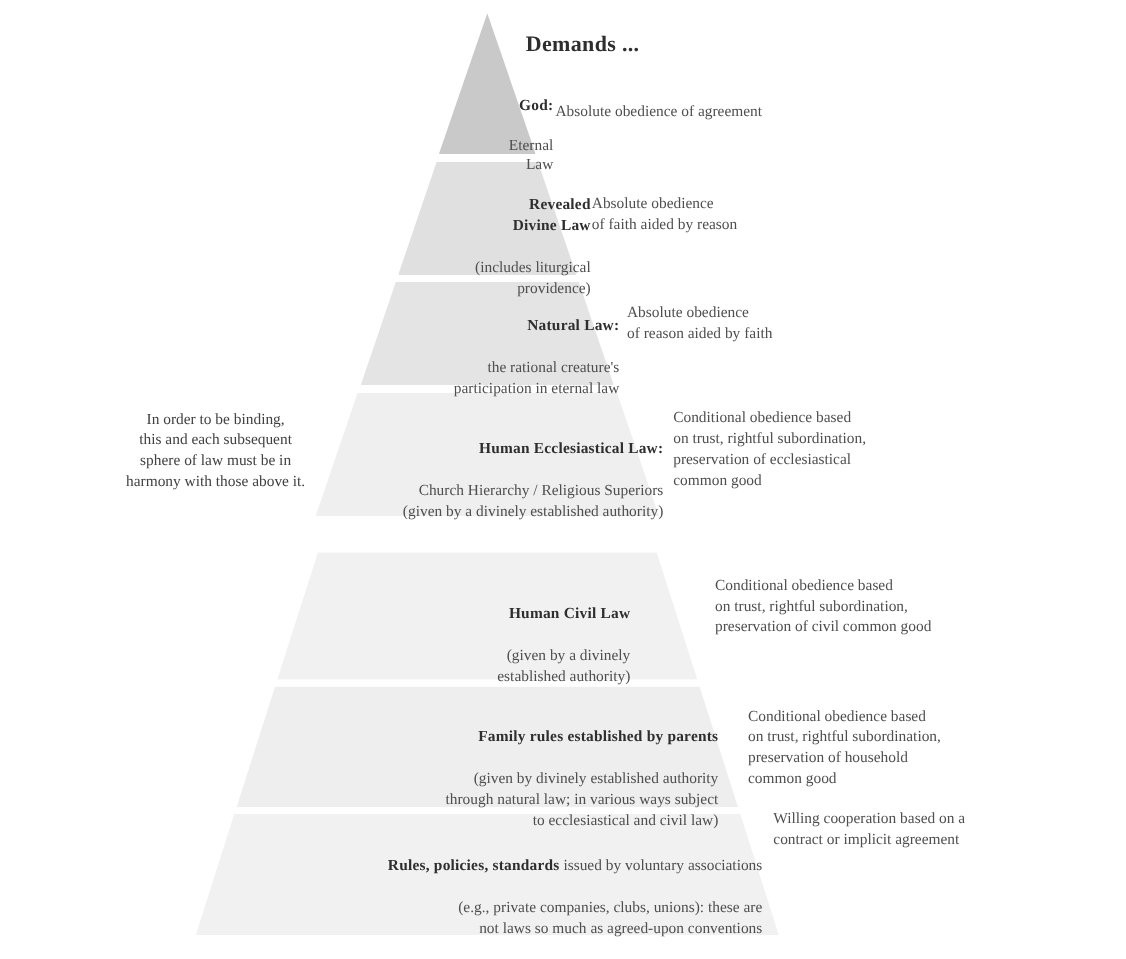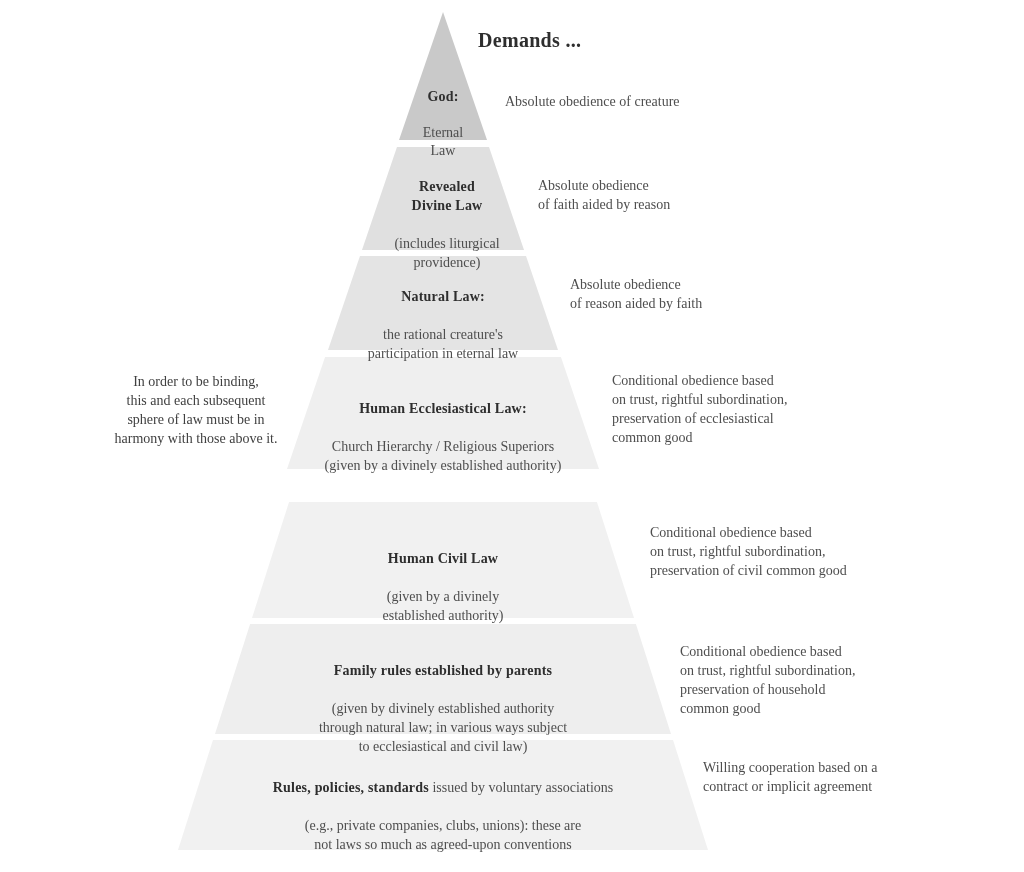--- a/index.html
+++ b/index.html
@@ -22,21 +22,21 @@
   .tier1 { left:399px; top:12px;  width:88px;  height:128px; clip-path:polygon(50% 0,100% 100%,0 100%); }
   .tier2 { left:362px; top:147px; width:162px; height:103px; clip-path:polygon(21.6% 0,78.4% 0,100% 100%,0 100%); }
   .tier3 { left:328px; top:256px; width:230px; height:94px;  clip-path:polygon(13.9% 0,86.1% 0,100% 100%,0 100%); }
   .tier4 { left:287px; top:357px; width:312px; height:112px; clip-path:polygon(12.2% 0,87.8% 0,100% 100%,0 100%); }
   .tier5 { left:252px; top:502px; width:382px; height:116px; clip-path:polygon(9.7% 0,90.3% 0,100% 100%,0 100%); }
   .tier6 { left:215px; top:624px; width:456px; height:110px; clip-path:polygon(7.7% 0,92.3% 0,100% 100%,0 100%); }
   .tier7 { left:178px; top:740px; width:530px; height:110px; clip-path:polygon(6.6% 0,93.4% 0,100% 100%,0 100%); }
 
   .tier-label {
     position: absolute;
-    text-align: center;
+    text-align: right;
     font-size: 14px;
     line-height: 19px;
     white-space: pre-line;
   }
   .tl1 { left:383px; top:70px;  width:120px; line-height:18px; }
   .tl2 { left:357px; top:158px; width:180px; }
   .tl3 { left:323px; top:268px; width:240px; }
   .tl4 { left:283px; top:380px; width:320px; }
   .tl5 { left:313px; top:530px; width:260px; }
   .tl6 { left:233px; top:642px; width:420px; }
@@ -64,21 +64,21 @@
     line-height: 19px;
     white-space: pre-line;
     color: #4e4e4e;
   }
   .d1 { left:505px; top:92px;  }
   .d2 { left:538px; top:176px; }
   .d3 { left:570px; top:275px; }
   .d4 { left:612px; top:371px; }
   .d5 { left:650px; top:523px; }
   .d6 { left:680px; top:642px; }
-  .d7 { left:703px; top:758px; }
+  .d7 { left:703px; top:735px; }
 
   .side-note {
     position: absolute;
     left: 88px;
     top: 372px;
     width: 216px;
     text-align: center;
     font-size: 14px;
     line-height: 19px;
     white-space: pre-line;
@@ -130,21 +130,21 @@
 through natural law; in various ways subject
 to ecclesiastical and civil law)</div>
   </div>
   <div class="tier-label tl7">
     <div><span class="bold">Rules, policies, standards</span><span> issued by voluntary associations</span></div>
     <div class="pre">(e.g., private companies, clubs, unions): these are
 not laws so much as agreed-upon conventions</div>
   </div>
 
   <div class="demand-header">Demands ...</div>
-  <div class="demand d1">Absolute obedience of creature</div>
+  <div class="demand d1">Absolute obedience of agreement</div>
   <div class="demand d2">Absolute obedience
 of faith aided by reason</div>
   <div class="demand d3">Absolute obedience
 of reason aided by faith</div>
   <div class="demand d4">Conditional obedience based
 on trust, rightful subordination,
 preservation of ecclesiastical
 common good</div>
   <div class="demand d5">Conditional obedience based
 on trust, rightful subordination,

